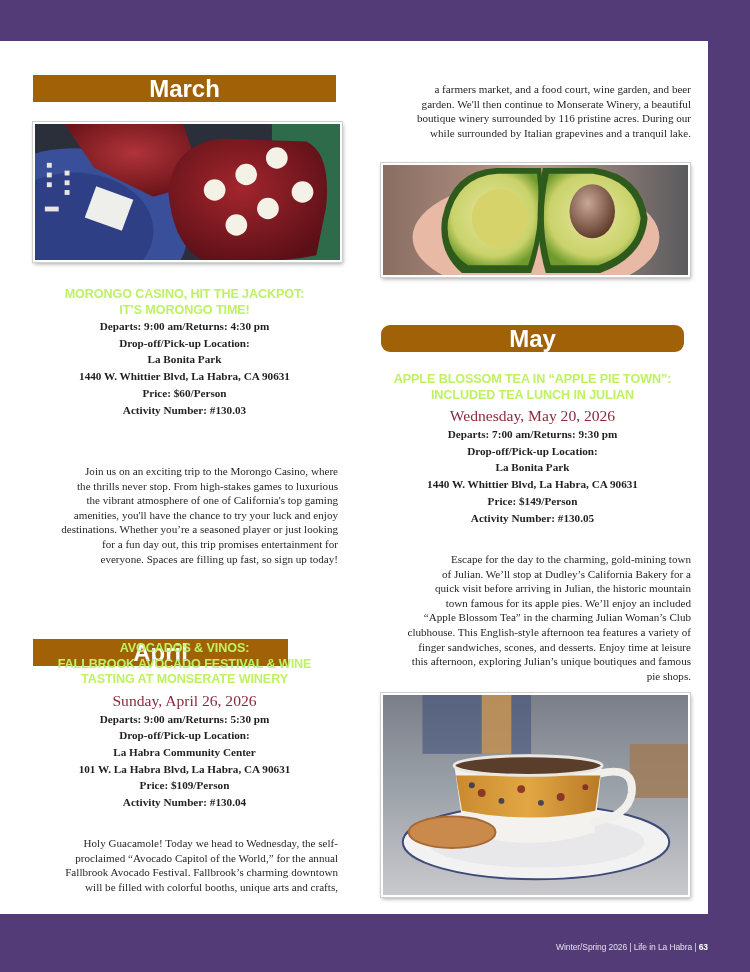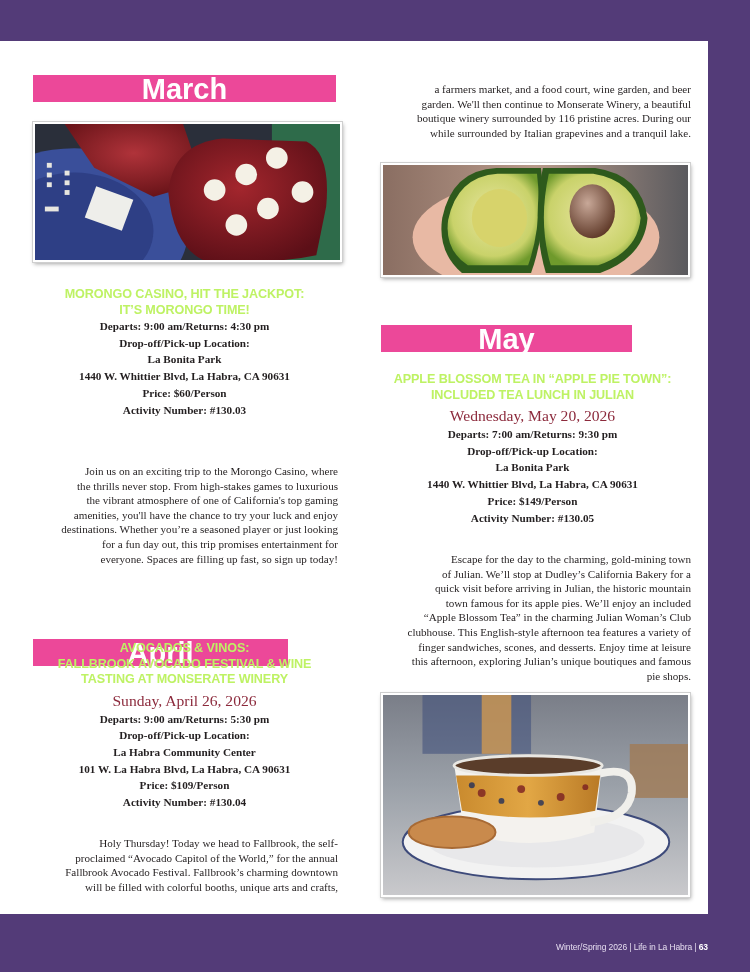--- a/index.html
+++ b/index.html
@@ -3,21 +3,21 @@
 <meta charset="utf-8">
 <style>
   * { box-sizing: border-box; margin: 0; padding: 0; }
   html, body { width: 750px; height: 972px; overflow: hidden; }
   body { background: #533b78; position: relative; font-family: "Liberation Serif", "DejaVu Serif", serif; color: #231f20; }
   .page { position: absolute; left: 0; top: 41px; width: 708px; height: 873px; background: #ffffff; }
   .footer { position: absolute; left: 0; top: 914px; width: 750px; height: 66px; }
   .footer-text { position: absolute; right: 42px; top: 28px; font-family: "Liberation Sans", "DejaVu Sans", sans-serif; font-size: 8.5px; color: #e6ddf0; letter-spacing: -0.1px; }
   .footer-text b { color: #ffffff; font-weight: bold; }
 
-  .month-bar { position: absolute; height: 27px; background: #ec4899; color: #ffffff; font-family: "Liberation Sans", "DejaVu Sans", sans-serif; font-weight: bold; font-size: 29px; text-align: center; line-height: 28px; }
+  .month-bar { position: absolute; height: 27px; background: #a16207; color: #ffffff; font-family: "Liberation Sans", "DejaVu Sans", sans-serif; font-weight: bold; font-size: 24px; text-align: center; line-height: 28px; }
 
   .photo { position: absolute; border: 2px solid #ffffff; box-shadow: 0 0 0 1px #cfcfcf, 1px 2px 4px rgba(0,0,0,0.35); overflow: hidden; }
   .photo svg { display: block; width: 100%; height: 100%; }
 
   .event { position: absolute; text-align: center; }
   .event-title { font-family: "Liberation Sans", "DejaVu Sans", sans-serif; font-weight: bold; color: #bef264; font-size: 12.6px; line-height: 15.5px; letter-spacing: -0.1px; }
   .event-date { color: #8c2a3c; font-size: 15.6px; line-height: 20px; margin-top: 3px; }
   .event-detail { font-weight: bold; font-size: 11.2px; line-height: 16.7px; color: #231f20; }
 
   .para { position: absolute; font-size: 11.1px; line-height: 14.6px; color: #231f20; text-align: right; margin-top: 9px; }
@@ -103,21 +103,21 @@
   <div class="event-date">Sunday, April 26, 2026</div>
   <div class="event-detail">Departs: 9:00 am/Returns: 5:30 pm</div>
   <div class="event-detail">Drop-off/Pick-up Location:</div>
   <div class="event-detail">La Habra Community Center</div>
   <div class="event-detail">101 W. La Habra Blvd, La Habra, CA 90631</div>
   <div class="event-detail">Price: $109/Person</div>
   <div class="event-detail">Activity Number: #130.04</div>
 </div>
 
 <div class="para" style="left:33px; top:827px; width:305px;">
-  <span>Holy Thursday! Today we head to Fallbrook, the self-</span>
+  <span>Holy Guacamole! Today we head to Wednesday, the self-</span>
   <span>proclaimed “Avocado Capitol of the World,” for the annual</span>
   <span>Fallbrook Avocado Festival. Fallbrook’s charming downtown</span>
   <span>will be filled with colorful booths, unique arts and crafts,</span>
 </div>
 
 <div class="para" style="left:381px; top:73px; width:310px;">
   <span>a farmers market, and a food court, wine garden, and beer</span>
   <span>garden. We'll then continue to Monserate Winery, a beautiful</span>
   <span>boutique winery surrounded by 116 pristine acres. During our</span>
   <span>while surrounded by Italian grapevines and a tranquil lake.</span>
@@ -145,21 +145,21 @@
     <ellipse cx="155" cy="75" rx="125" ry="60" fill="#e8b9a4"></ellipse>
     <path d="M60 55 Q70 5 115 3 L160 3 Q168 60 150 112 L80 112 Q55 90 60 55 Z" fill="#2e5a1c"></path>
     <path d="M66 57 Q75 12 116 9 L156 9 Q162 60 147 104 L86 104 Q62 88 66 57 Z" fill="url(#flesh)"></path>
     <ellipse cx="118" cy="55" rx="28" ry="30" fill="#d7d36b"></ellipse>
     <path d="M162 3 L215 3 Q262 10 268 55 Q265 95 220 112 L165 112 Q150 60 162 3 Z" fill="#2e5a1c"></path>
     <path d="M168 9 L213 9 Q255 16 261 55 Q258 90 218 104 L170 104 Q157 60 168 9 Z" fill="url(#flesh)"></path>
     <ellipse cx="212" cy="48" rx="23" ry="28" fill="url(#pit)"></ellipse>
   </svg>
 </div>
 
-<div class="month-bar" style="left:381px; top:325px; width:251px;">May</div>
+<div class="month-bar" style="left:381px; top:325px; width:303px;border-radius:9px;">May</div>
 
 <div class="event" style="left:381px; top:372px; width:303px;">
   <div class="event-title">
     <div>APPLE BLOSSOM TEA IN “APPLE PIE TOWN”:</div>
     <div>INCLUDED TEA LUNCH IN JULIAN</div>
   </div>
   <div class="event-date">Wednesday, May 20, 2026</div>
   <div class="event-detail">Departs: 7:00 am/Returns: 9:30 pm</div>
   <div class="event-detail">Drop-off/Pick-up Location:</div>
   <div class="event-detail">La Bonita Park</div>

